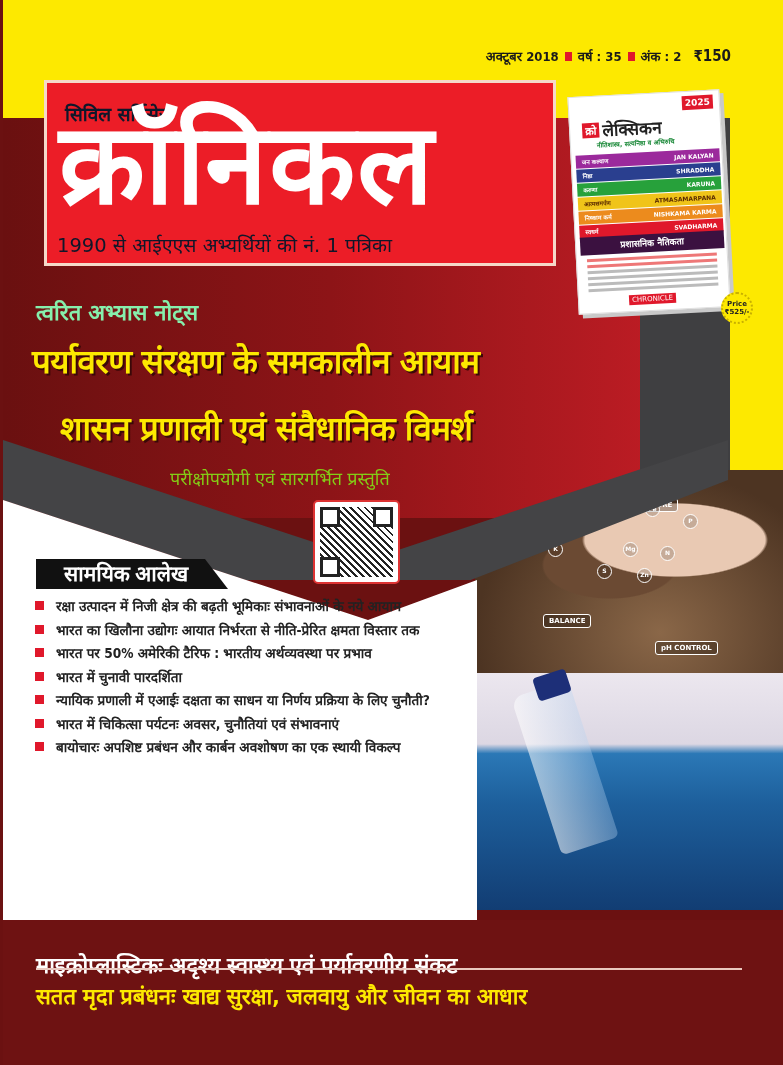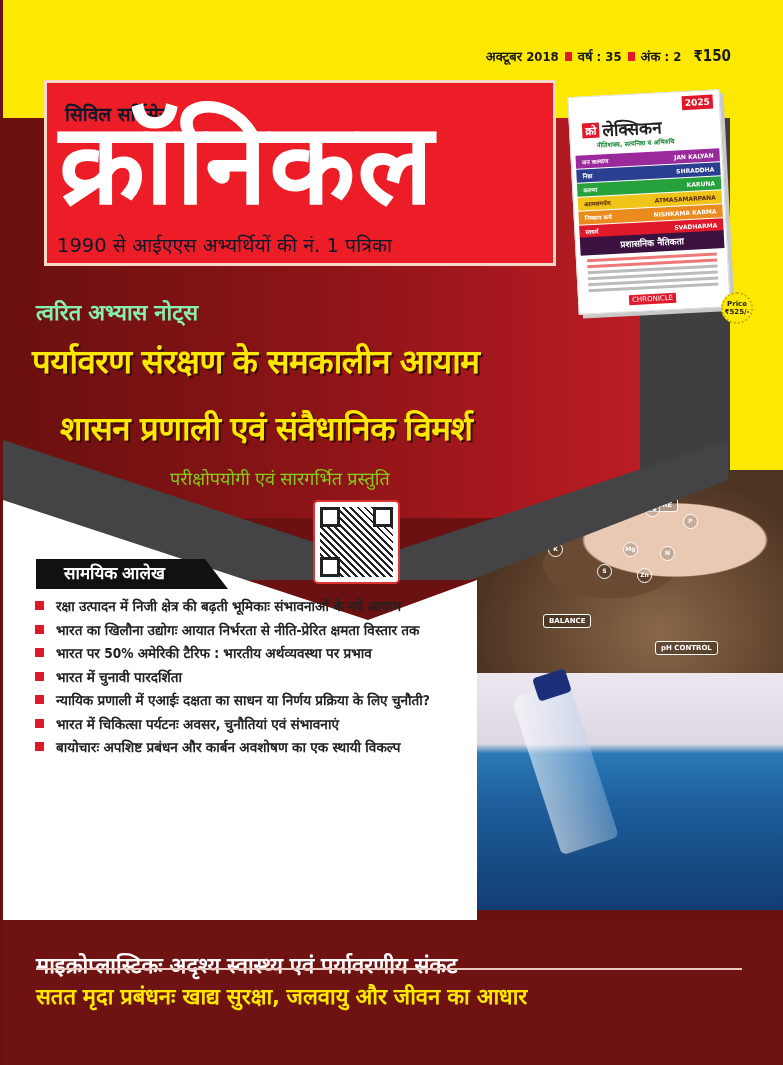--- a/index.html
+++ b/index.html
@@ -64,22 +64,22 @@
       linear-gradient(#fff,#fff) calc(100% - 3px) 3px/14px 14px no-repeat,
       linear-gradient(#222,#222) 100% 0/20px 20px no-repeat,
       linear-gradient(#fff,#fff) 3px calc(100% - 3px)/14px 14px no-repeat,
       linear-gradient(#222,#222) 0 100%/20px 20px no-repeat,
       repeating-linear-gradient(45deg, #222 0 2px, #fff 2px 5px),
       repeating-linear-gradient(-30deg, #444 0 2px, #fff 2px 4px);
     background-blend-mode: normal; }
   .qr-grid::after { content: ""; }
 
   
-  .section-badge { position: absolute; left: 36px; top: 559px; width: 192px; height: 30px; background: #111; color: #fff; font-size: 17px; font-weight: bold;
-    clip-path: polygon(0 0, 88% 0, 100% 100%, 0 100%); padding-left: 28px; line-height: 30px; font-family: Liberation Sans, sans-serif; }
+  .section-badge { position: absolute; left: 36px; top: 559px; width: 192px; height: 30px; background: #111; color: #fff; font-size: 21px; font-weight: bold;
+    clip-path: polygon(0 0, 88% 0, 100% 100%, 0 100%); padding-left: 28px; line-height: 30px; font-family: Liberation Serif, serif; }
 
   
   .articles { position: absolute; left: 34px; top: 596px; width: 430px; list-style: none; }
   .articles li { position: relative; padding-left: 22px; font-size: 13.6px; font-weight: bold; color: #222; line-height: 20.5px; margin-bottom: 3px; font-family: "DejaVu Sans Condensed", "DejaVu Sans", sans-serif; }
   .articles li .bullet { position: absolute; left: 1px; top: 5px; width: 9px; height: 9px; background: #e0182b; }
 
   
   .photo-soil { position: absolute; left: 475px; top: 470px; width: 308px; height: 203px;
     background:
       radial-gradient(ellipse 150px 60px at 200px 70px, #e9c9b3 0 60%, transparent 62%),

